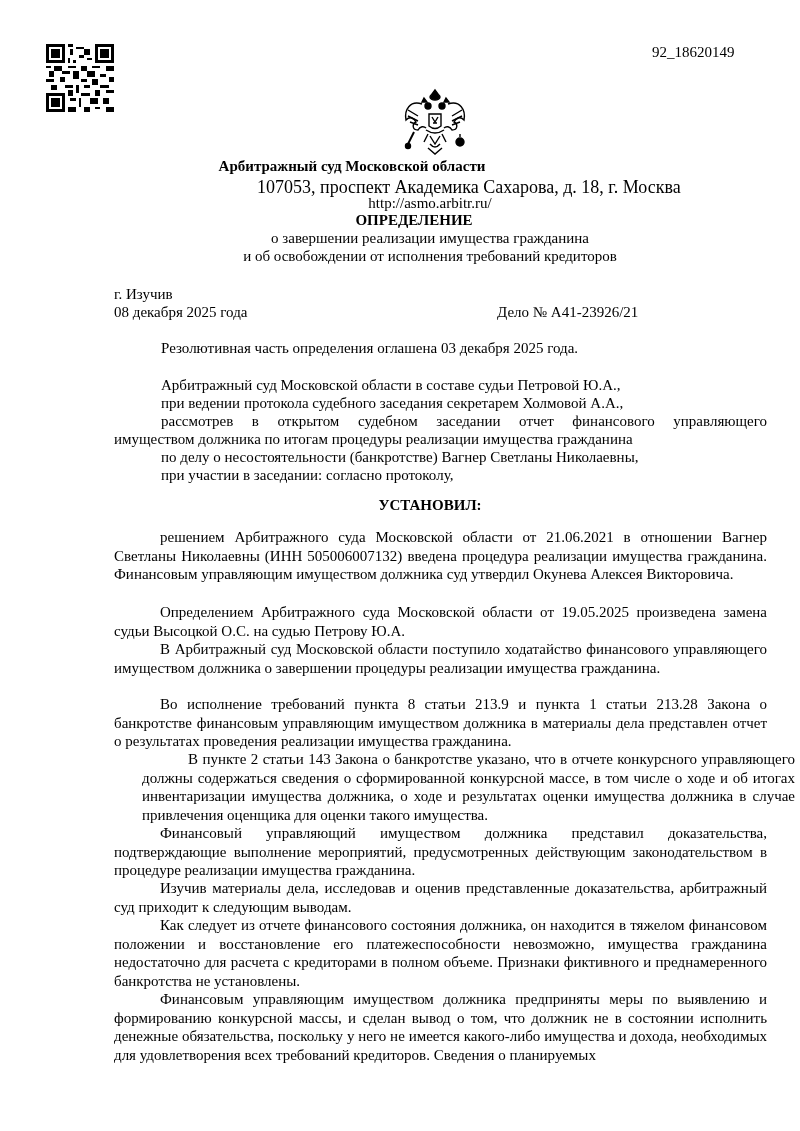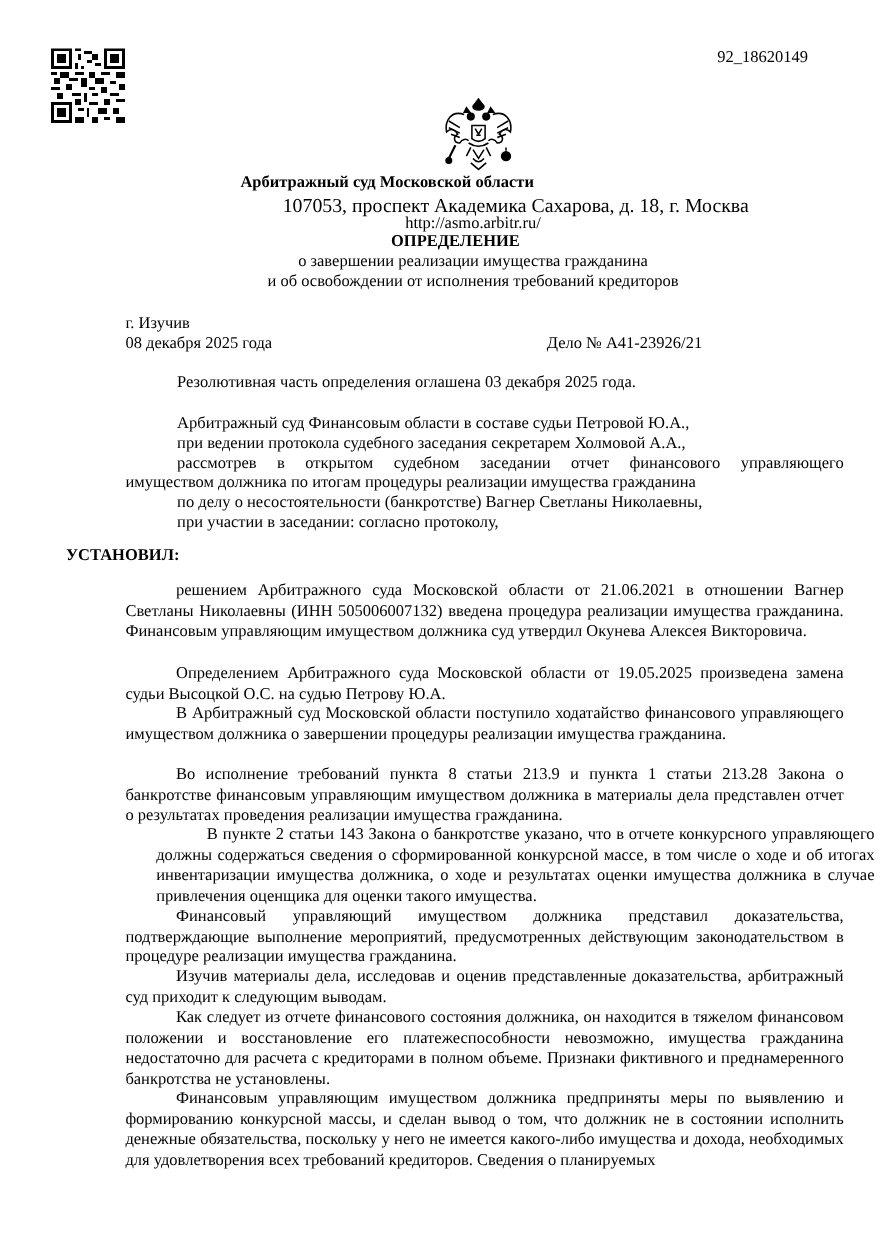--- a/index.html
+++ b/index.html
@@ -12,21 +12,21 @@
   .court-address { position: absolute; left: 214px; top: 177px; font-size: 18px; margin-left: 43px; }
   .court-url { position: absolute; left: 0; width: 800px; top: 195px; text-align: center; font-size: 15px; padding-left: 60px; box-sizing: border-box; }
   .doc-type { position: absolute; left: 0; width: 800px; top: 212px; text-align: center; font-weight: bold; font-size: 15px; padding-left: 28px; box-sizing: border-box; }
   .subtitle { position: absolute; left: 0; width: 800px; text-align: center; font-size: 15px; padding-left: 60px; box-sizing: border-box; }
   .sub1 { top: 230px; }
   .sub2 { top: 248px; }
   .city { position: absolute; left: 114px; top: 286px; font-size: 15px; }
   .date { position: absolute; left: 114px; top: 304px; font-size: 15px; }
   .case-no { position: absolute; left: 497px; top: 304px; font-size: 15px; }
   .line { position: absolute; font-size: 15px; white-space: nowrap; }
-  .heading-est { position: absolute; left: 0; width: 800px; top: 497px; text-align: left; font-weight: bold; font-size: 15px; padding-left: 60px; box-sizing: border-box; }
+  .heading-est { position: absolute; left: 0; width: 800px; top: 497px; text-align: center; font-weight: bold; font-size: 15px; padding-left: 60px; box-sizing: border-box; }
   .para { position: absolute; left: 114px; width: 653px; font-size: 15px; line-height: 18.5px; text-align: justify; text-indent: 46px; margin: 0; }
 </style>
 </head>
 <body>
 
 <svg class="qr" viewBox="0 0 25 25" shape-rendering="crispEdges">
   <rect width="25" height="25" fill="#fff"></rect>
   <g fill="#000">
     <rect x="0" y="0" width="7" height="7"></rect>
       <rect x="1" y="1" width="5" height="5" fill="#fff"></rect>
@@ -110,21 +110,21 @@
 <div class="doc-type">ОПРЕДЕЛЕНИЕ</div>
 <div class="subtitle sub1">о завершении реализации имущества гражданина</div>
 <div class="subtitle sub2">и об освобождении от исполнения требований кредиторов</div>
 
 <div class="city">г. Изучив</div>
 <div class="date">08 декабря 2025 года</div>
 <div class="case-no">Дело № А41-23926/21</div>
 
 <div class="line" style="left:161px; top:340px;">Резолютивная часть определения оглашена 03 декабря 2025 года.</div>
 
-<div class="line" style="left:161px; top:377px;">Арбитражный суд Финансовым области в составе судьи Петровой Ю.А.,</div>
+<div class="line" style="left:161px; top:377px;">Арбитражный суд Московской области в составе судьи Петровой Ю.А.,</div>
 <div class="line" style="left:161px; top:395px;">при ведении протокола судебного заседания секретарем Холмовой А.А.,</div>
 <div class="line" style="left:161px; top:413px; width:606px; text-align:justify; text-align-last:justify; word-spacing:0;">рассмотрев в открытом судебном заседании отчет финансового управляющего</div>
 <div class="line" style="left:114px; top:431px;">имуществом должника по итогам процедуры реализации имущества гражданина</div>
 <div class="line" style="left:161px; top:449px;">по делу о несостоятельности (банкротстве) Вагнер Светланы Николаевны,</div>
 <div class="line" style="left:161px; top:467px;">при участии в заседании: согласно протоколу,</div>
 
 <div class="heading-est">УСТАНОВИЛ:</div>
 
 <p class="para" style="top:528px;">решением Арбитражного суда Московской области от 21.06.2021 в отношении Вагнер Светланы Николаевны (ИНН 505006007132) введена процедура реализации имущества гражданина. Финансовым управляющим имуществом должника суд утвердил Окунева Алексея Викторовича.</p>
 <p class="para" style="top:603px;">Определением Арбитражного суда Московской области от 19.05.2025 произведена замена судьи Высоцкой О.С. на судью Петрову Ю.А.</p>

